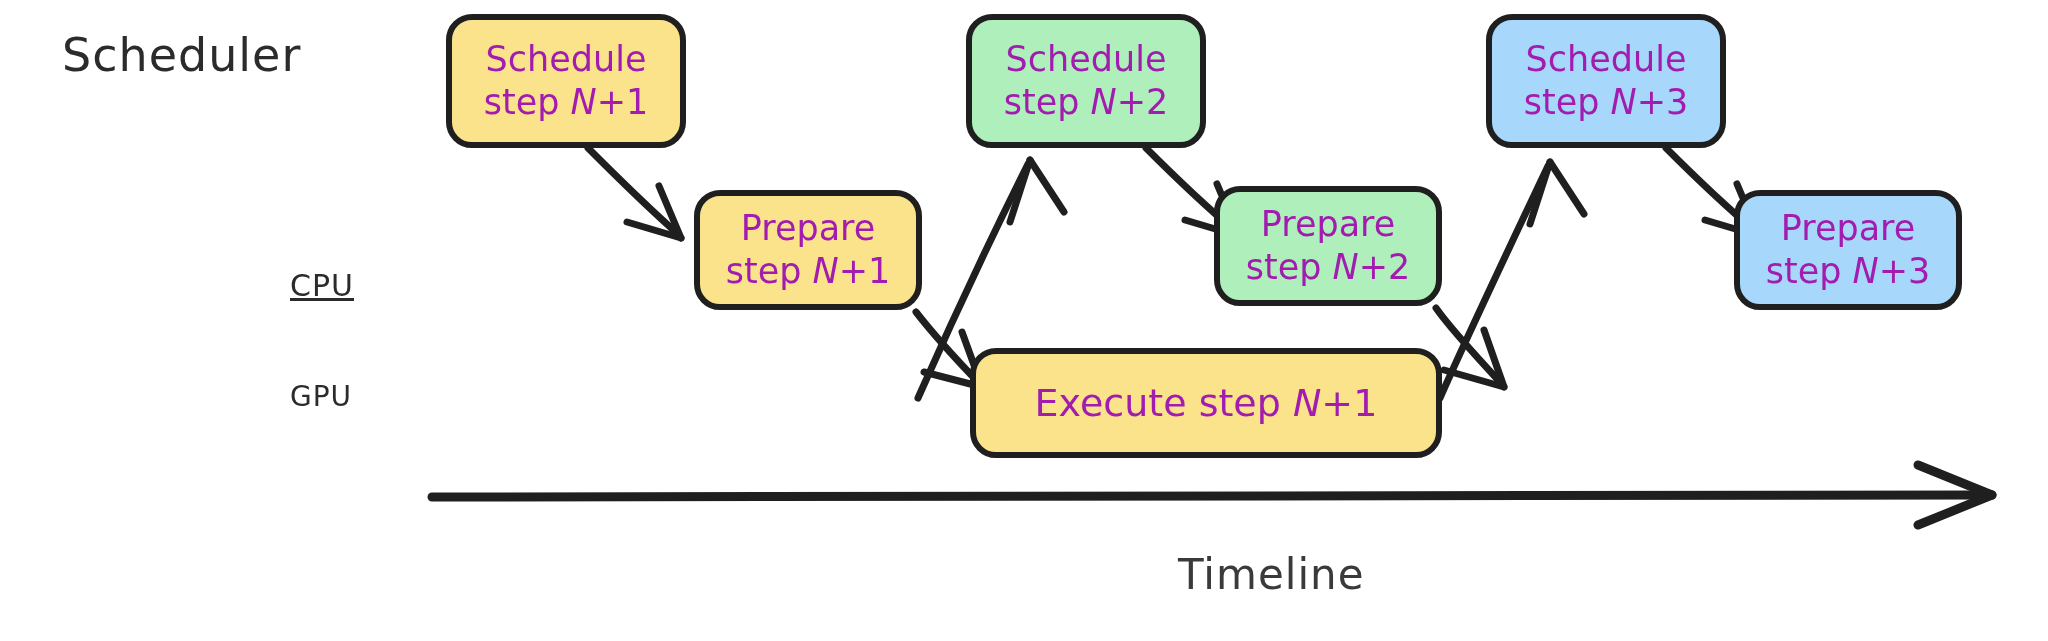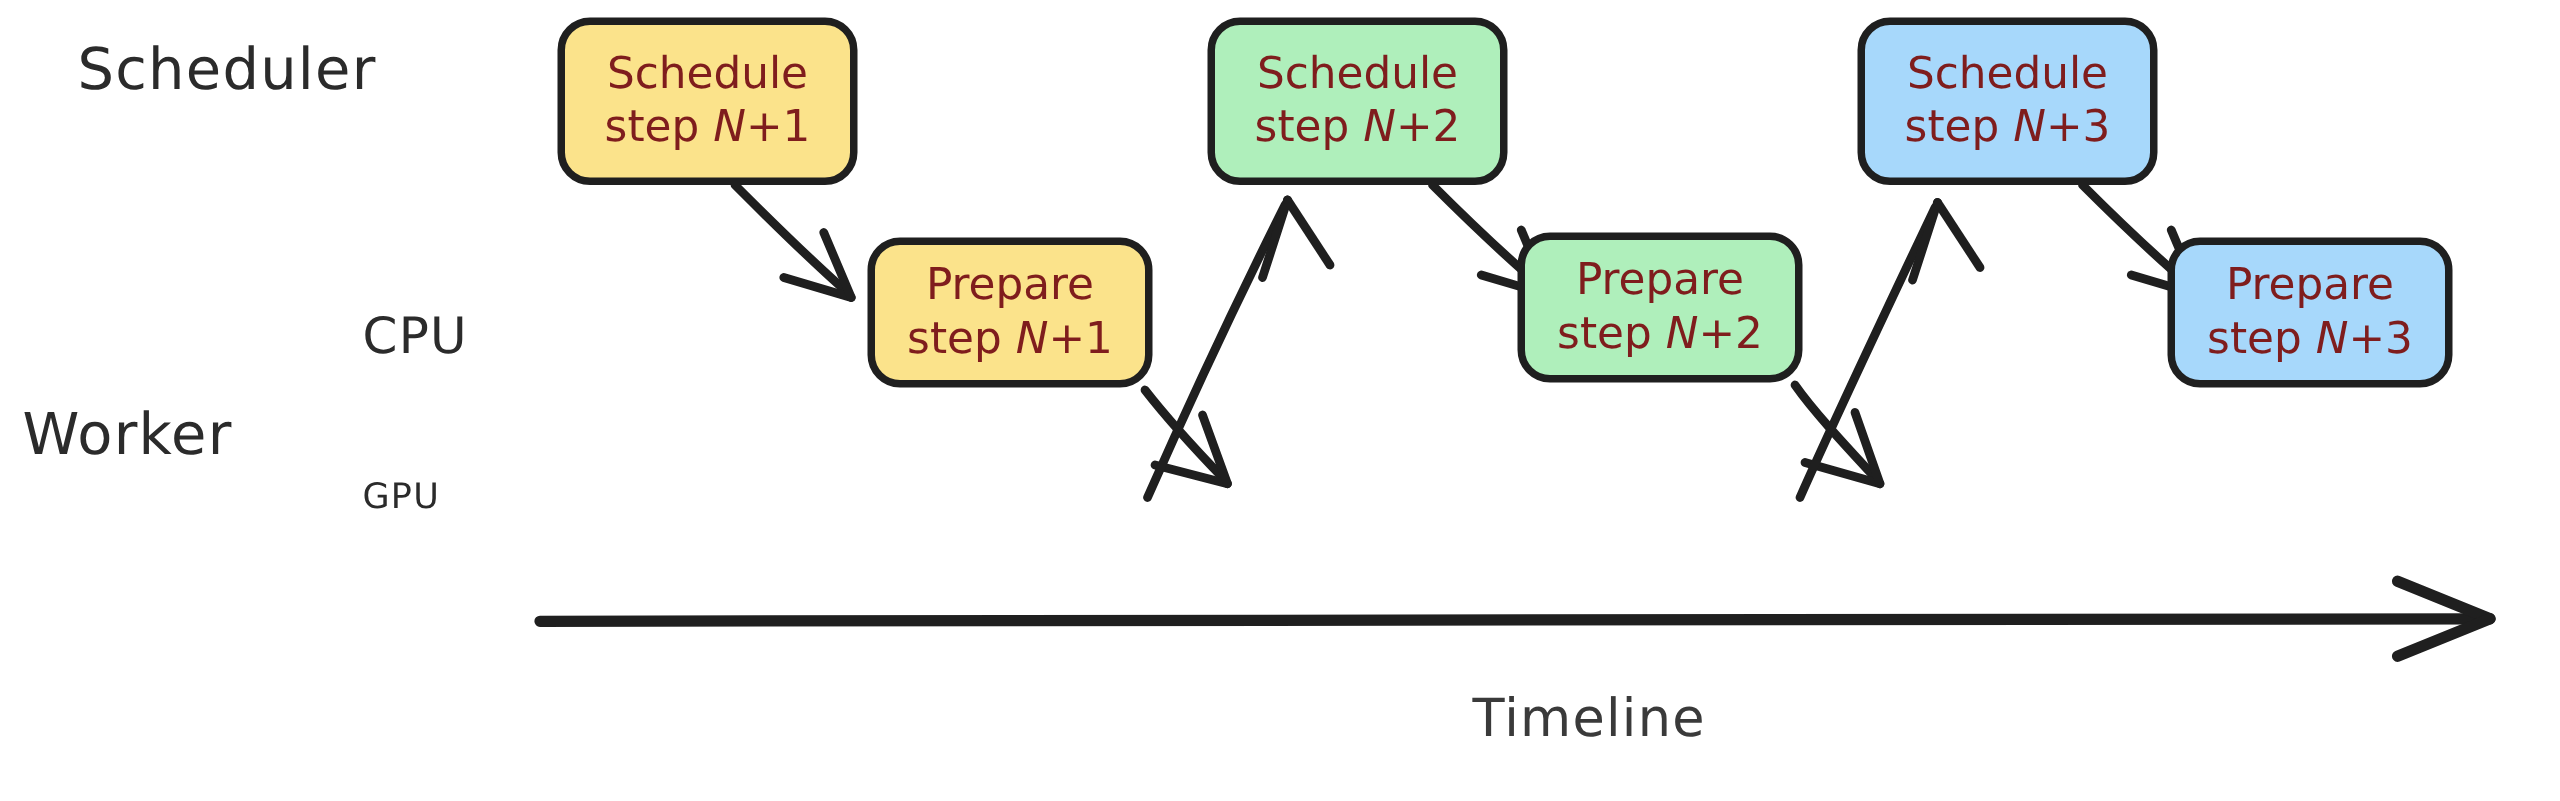--- a/index.html
+++ b/index.html
@@ -6,41 +6,40 @@
   body{width:2048px;height:641px;overflow:hidden;
        font-family:"DejaVu Sans","Liberation Sans",sans-serif;}
   #stage{position:relative;width:2048px;height:641px;background:#ffffff;}
   svg#art{position:absolute;inset:0;width:2048px;height:641px;}
 
   .rowlabel{position:absolute;color:#2b2b2b;white-space:nowrap;
             font-family:"DejaVu Sans","Liberation Sans",sans-serif;
             font-weight:400;letter-spacing:1px;}
   #lbl-scheduler{left:62px;top:28px;font-size:46px;}
   #lbl-worker{left:18px;top:320px;font-size:46px;}
-  #lbl-cpu{left:290px;top:246px;font-size:40px;}
+  #lbl-cpu{left:290px;top:268px;font-size:30px;text-decoration:underline;}
   #lbl-gpu{left:290px;top:380px;font-size:28px;}
   #lbl-timeline{left:1178px;top:550px;font-size:42px;color:#3a3a3a;text-align:right;}
 
   .node{position:absolute;box-sizing:border-box;
         border:6px solid #1f1f1f;border-radius:26px;
         display:flex;flex-direction:column;align-items:center;
-        justify-content:center;text-align:center;color:#7f1d1d;
+        justify-content:center;text-align:center;color:#a21caf;
         line-height:1.22;padding:4px 10px;}
   .node .ln{display:block;white-space:nowrap;}
   .node .em{font-style:italic;}
   .two-line{font-size:35px;}
   .one-line{font-size:38px;}
 </style>
 </head>
 <body>
 
 <div id="stage">
 
   <div class="rowlabel" id="lbl-scheduler">Scheduler</div>
-  <div class="rowlabel" id="lbl-worker">Worker</div>
   <div class="rowlabel" id="lbl-cpu">CPU</div>
   <div class="rowlabel" id="lbl-gpu">GPU</div>
   <div class="rowlabel" id="lbl-timeline">Timeline</div>
 
   <svg id="art" viewBox="0 0 2048 641">
     <g fill="none" stroke="#1f1f1f" stroke-width="7" stroke-linecap="round" stroke-linejoin="round">
 
       <g>
         <path d="M588 148 C 612 172, 645 205, 678 234"></path>
         <path d="M627 222 L 681 238"></path>
@@ -115,15 +114,18 @@
     <span class="ln">Prepare</span>
     <span class="ln"><span>step </span><span class="em">N</span><span>+2</span></span>
   </div>
 
   <div class="node two-line" id="prep-n3" style="left:1734px;top:190px;width:228px;height:120px;background:#A7D8FB;">
     <span class="ln">Prepare</span>
     <span class="ln"><span>step </span><span class="em">N</span><span>+3</span></span>
   </div>
 
 
+  <div class="node one-line" id="exec-n1" style="left:970px;top:348px;width:472px;height:110px;background:#FBE38B;">
+    <span class="ln"><span>Execute step </span><span class="em">N</span><span>+1</span></span>
+  </div>
 
 
 </div>
 
 </body></html>

